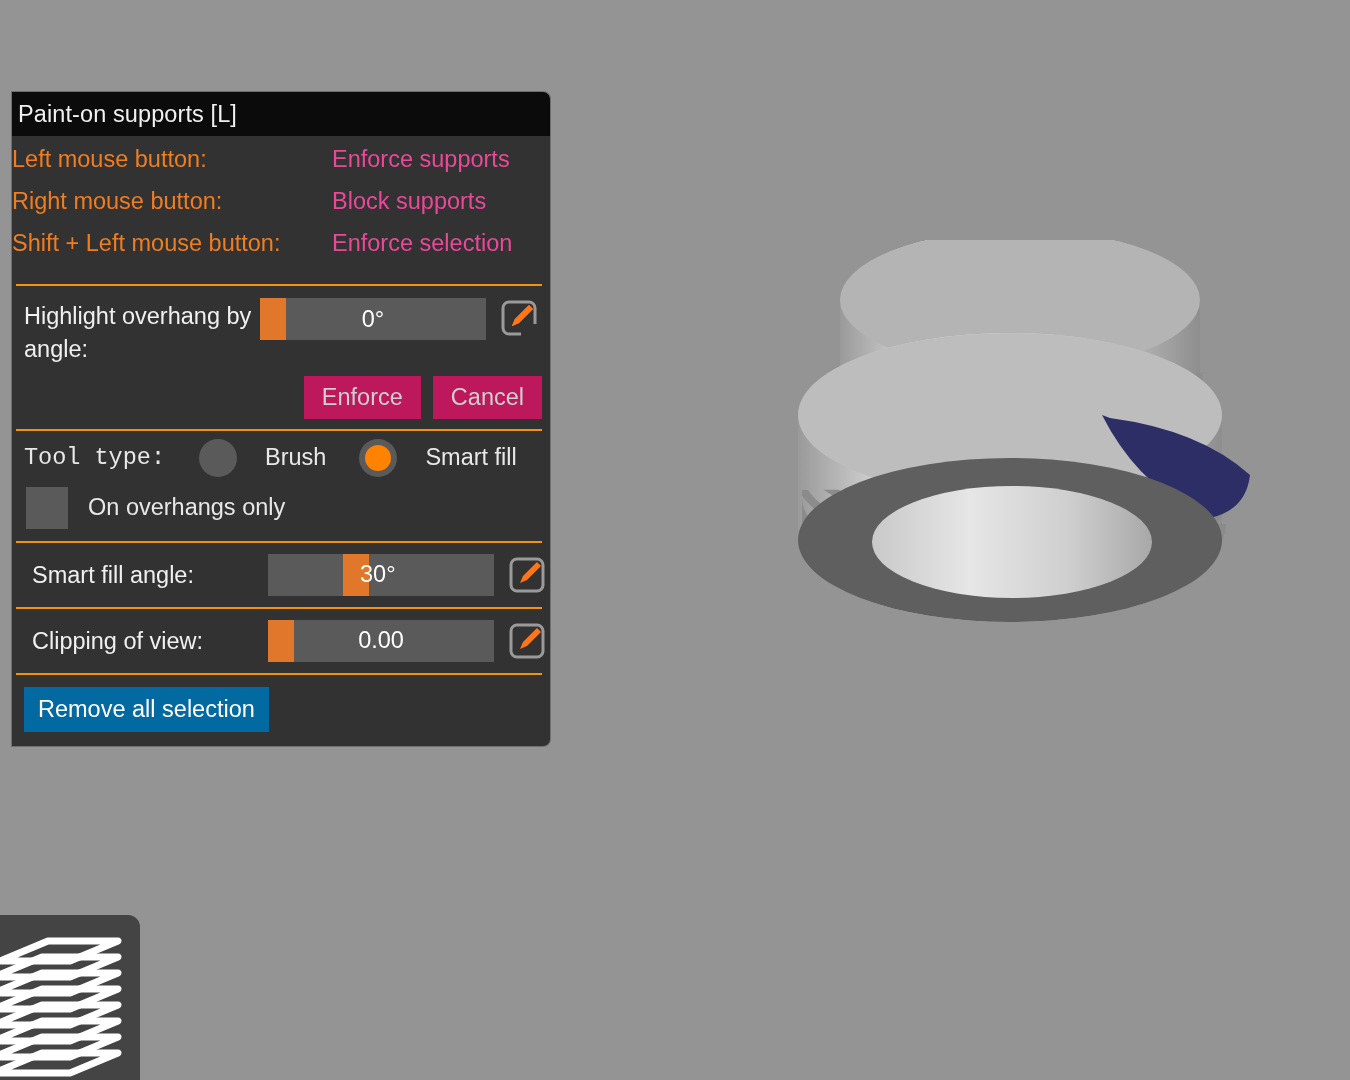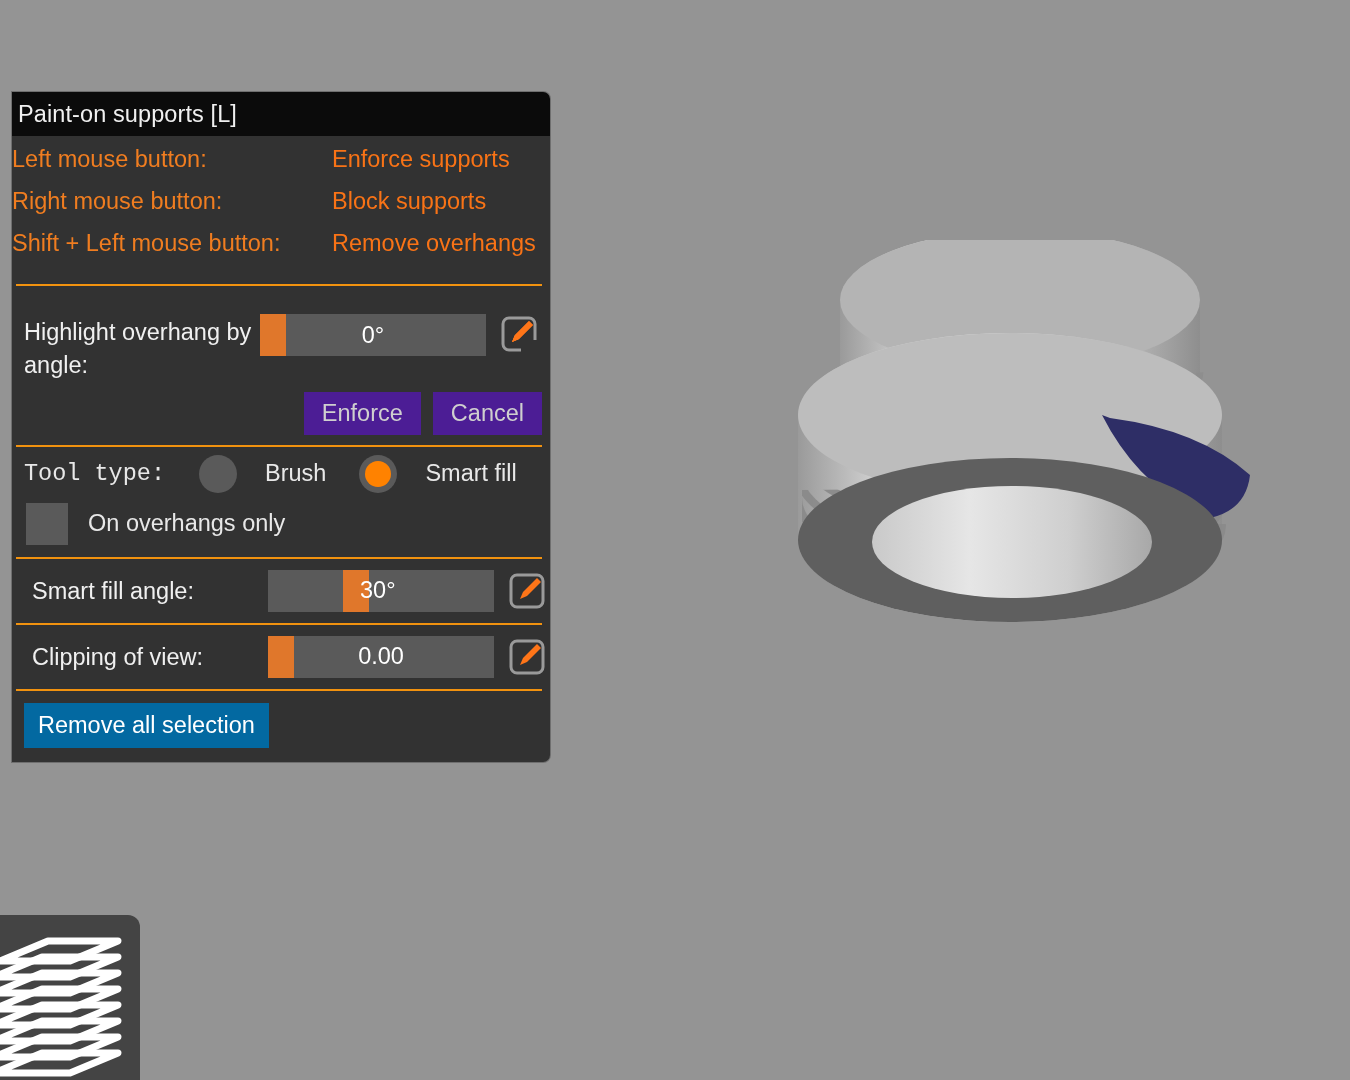--- a/index.html
+++ b/index.html
@@ -70,38 +70,37 @@
     height: 42px;
   }
   .hint-key {
     color: #f07d20;
     font-size: 23.5px;
     width: 320px;
     flex: 0 0 320px;
     white-space: nowrap;
   }
   .hint-val {
-    color: #f97316;
+    color: #ec4899;
     font-size: 23.5px;
     white-space: nowrap;
   }
 
   .sep {
     height: 0;
     border-top: 2px solid #f2920f;
     margin: 0 8px 0 4px;
   }
 
   
   .row {
     display: flex;
     align-items: center;
     padding: 11px 25px 11px 12px;
     min-height: 40px;
-    margin-top: 16px;
   }
   .row-label {
     font-size: 23.5px;
     color: #f0f0f0;
     line-height: 1.38;
   }
 
   
   #row-highlight {
     align-items: flex-start;
@@ -157,21 +156,21 @@
   }
 
   
   #row-enforce {
     display: flex;
     justify-content: flex-end;
     padding: 6px 8px 10px 12px;
     gap: 12px;
   }
   .btn-muted {
-    background: #4c1d95;
+    background: #be185d;
     color: #cfcfcf;
     border: none;
     font-family: "Liberation Sans", sans-serif;
     font-size: 23.5px;
     padding: 8px 18px;
     cursor: default;
   }
 
   
   #row-tooltype {
@@ -364,21 +363,21 @@
       <div class="hint-row">
         <span class="hint-key">Left mouse button:</span>
         <span class="hint-val">Enforce supports</span>
       </div>
       <div class="hint-row">
         <span class="hint-key">Right mouse button:</span>
         <span class="hint-val">Block supports</span>
       </div>
       <div class="hint-row">
         <span class="hint-key">Shift + Left mouse button:</span>
-        <span class="hint-val">Remove overhangs</span>
+        <span class="hint-val">Enforce selection</span>
       </div>
     </div>
 
     <div class="sep"></div>
 
     <div class="row" id="row-highlight">
       <div id="highlight-label">Highlight overhang by angle:</div>
       <div class="slider">
         <div class="slider-handle" style="left:0px;"></div>
         <span class="slider-value">0°</span>

